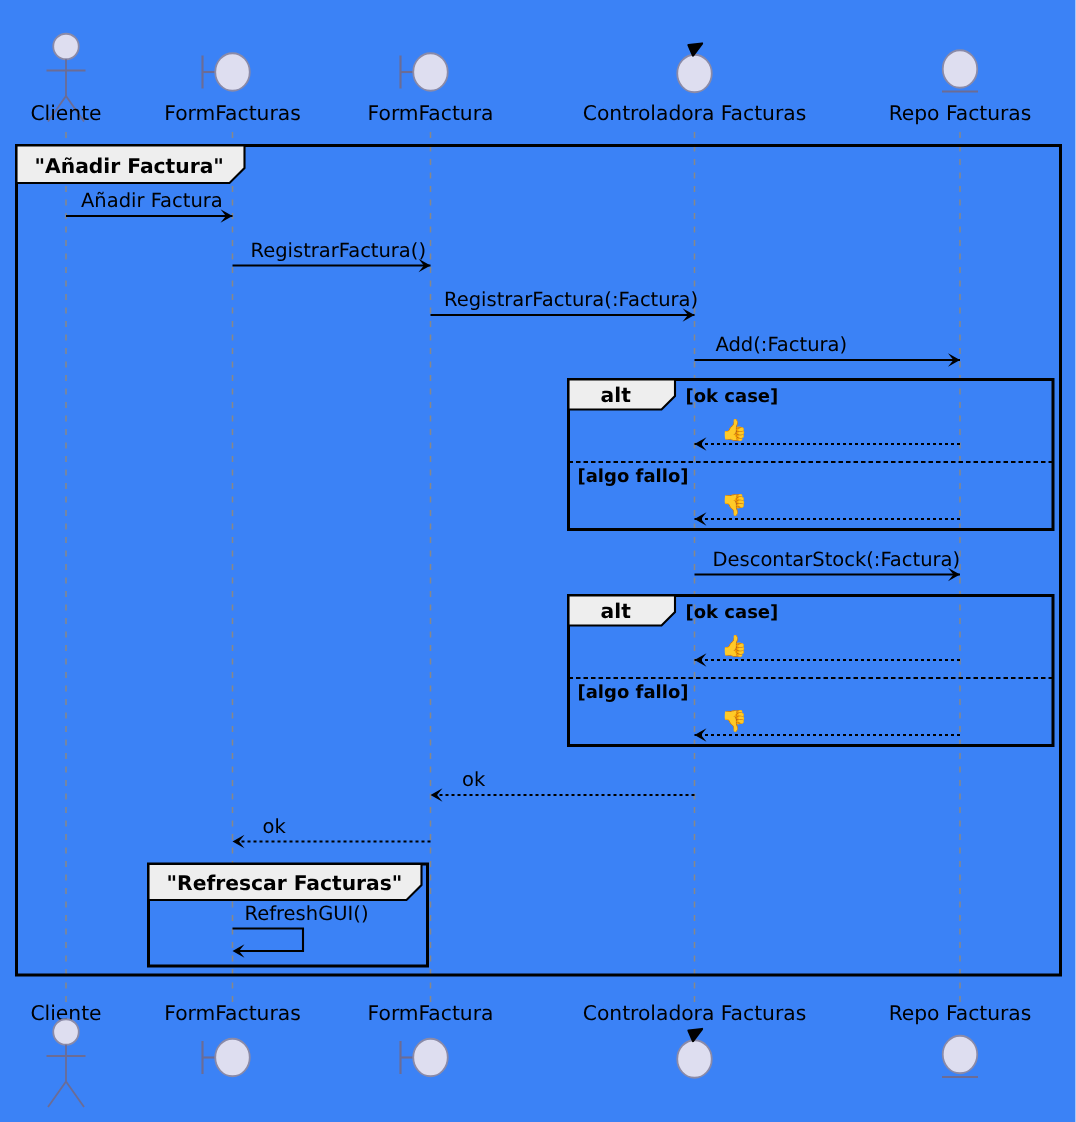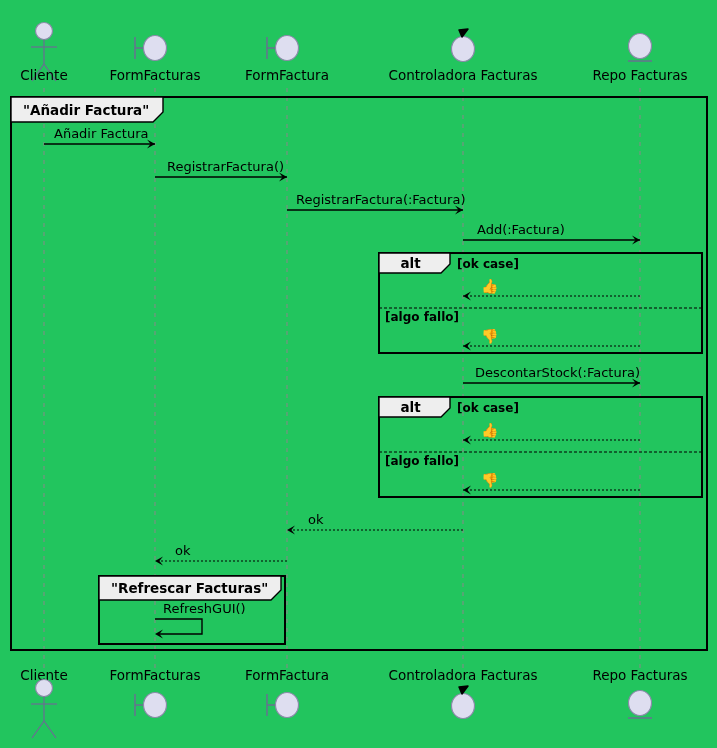--- a/index.html
+++ b/index.html
@@ -8,21 +8,21 @@
     background: #ffffff;
   }
   body {
     font-family: "DejaVu Sans", "Liberation Sans", sans-serif;
   }
   #diagram-root {
     position: relative;
     width: 717px;
     height: 748px;
     overflow: hidden;
-    background: #22c55e;
+    background: #3b82f6;
   }
   #diagram-svg {
     position: absolute;
     left: 0;
     top: 0;
   }
   .lifeline-label {
     font-size: 13.5px;
     fill: #000000;
     text-anchor: middle;

